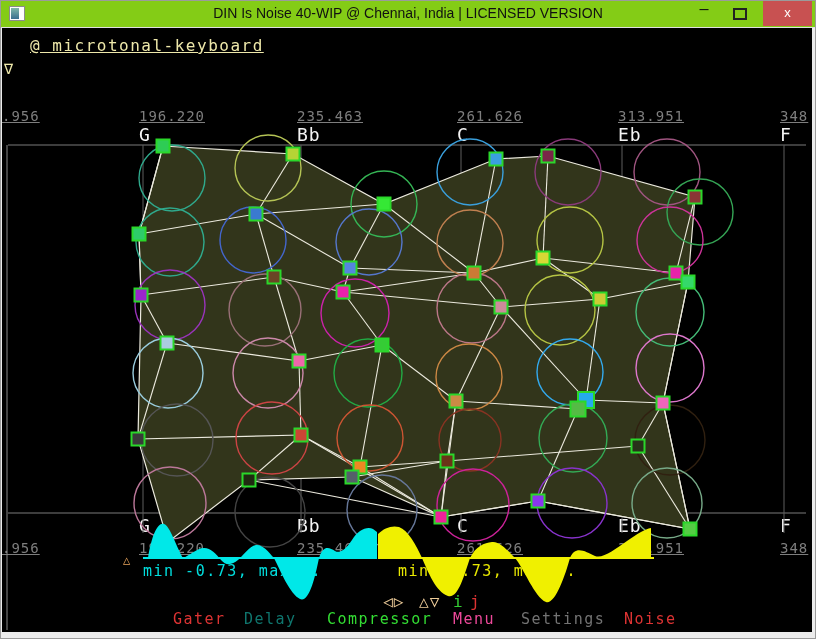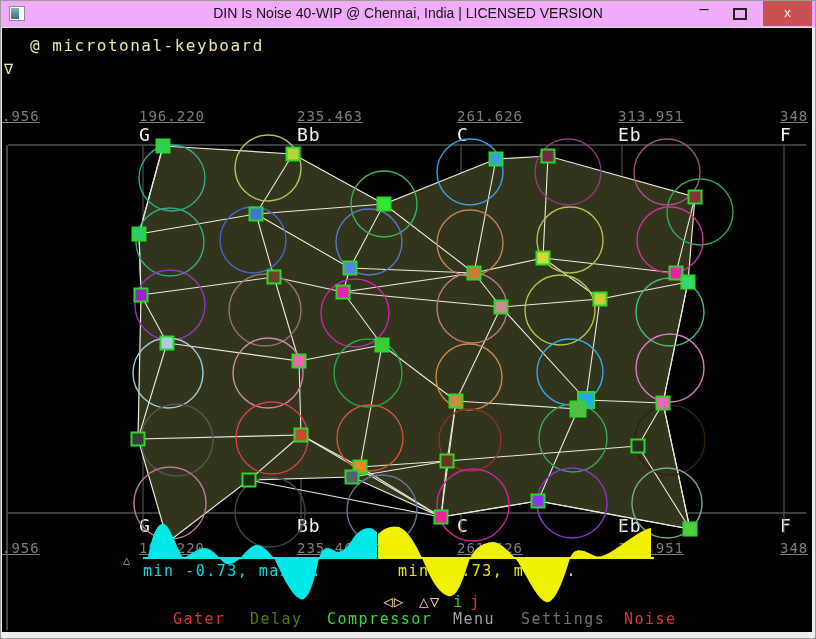--- a/index.html
+++ b/index.html
@@ -1,40 +1,40 @@
 <!DOCTYPE html>
 <html><head>
 <meta charset="utf-8">
 <style>
   html,body{margin:0;padding:0;background:#222;}
   .window{position:relative;width:816px;height:639px;background:#000;overflow:hidden;
           font-family:"DejaVu Sans Mono", monospace;}
   
   .frame{position:absolute;inset:0;border:1px solid #9b9b9b;box-sizing:border-box;pointer-events:none;}
-  .titlebar{position:absolute;left:0;top:0;width:816px;height:28px;background:#f0abfc;
+  .titlebar{position:absolute;left:0;top:0;width:816px;height:28px;background:#84cc16;
             border-bottom:1px solid #e0e0e0;box-sizing:border-box;}
   .title-text{position:absolute;left:0;right:0;top:5px;text-align:center;color:#111;
               font-family:"Liberation Sans", sans-serif;font-size:14px;}
   .app-icon{position:absolute;left:9px;top:6px;width:16px;height:15px;background:#fdfdfd;
             border:1px solid #8c8c8c;box-sizing:border-box;}
   .app-icon span{position:absolute;left:1px;top:1px;width:8px;height:11px;
                  background:linear-gradient(#7fb8a8,#3a6f8f);}
   .cap-btn{position:absolute;top:0;height:26px;text-align:center;color:#111;cursor:default;}
   .btn-min{left:686px;width:36px;font-size:15px;line-height:18px;}
   .btn-max{left:722px;width:36px;}
   .btn-max i{display:block;margin:8px auto 0;width:10px;height:8px;border:2px solid #222;}
   .btn-close{left:763px;width:49px;background:#c85151;color:#fff;font-size:13px;line-height:25px;
              font-family:"Liberation Sans", sans-serif;}
   
   .client{position:absolute;left:2px;top:28px;width:810px;height:604px;background:#000;}
   .borderR{position:absolute;right:0;top:28px;width:4px;height:611px;background:#ececec;}
   .borderL{position:absolute;left:0;top:28px;width:2px;height:611px;background:#ececec;}
   .borderB{position:absolute;left:0;bottom:0;width:816px;height:7px;background:#ececec;}
   .lbl{position:absolute;white-space:pre;}
-  .hdr{font-size:16px;letter-spacing:1.5px;color:#eee8aa;}
+  .hdr{font-size:16px;letter-spacing:1.5px;color:#eee8aa;text-decoration:underline;}
   .tri{color:#eee8aa;font-size:15px;}
   .freq{font-size:14px;letter-spacing:1px;color:#7e7e7e;text-decoration:underline;}
   .note{font-size:18px;color:#f4f4f4;letter-spacing:1px;}
   .mm{font-size:15px;letter-spacing:1.5px;}
   .sym{font-size:16px;letter-spacing:1px;}
   .menu-item{font-size:15px;letter-spacing:1.5px;cursor:pointer;}
   .delta{font-size:12px;color:#e8a45c;}
   svg{position:absolute;left:0;top:0;}
   .under{z-index:1}.over{z-index:3}
   #mesh-svg{z-index:2}
@@ -236,23 +236,23 @@
       <div class="lbl note" style="left: 618px; top: 124px;">Eb</div>
       <div class="lbl note" style="left: 618px; top: 515px;">Eb</div>
       <div class="lbl note" style="left: 780px; top: 124px;">F</div>
       <div class="lbl note" style="left: 780px; top: 515px;">F</div>
       <div class="lbl sym" style="left: 383px; top: 592px; color: rgb(238, 204, 153);">◁▷</div>
       <div class="lbl sym" style="left: 419px; top: 592px; color: rgb(238, 204, 153);">△▽</div>
       <div class="lbl sym" style="left: 453px; top: 592px; color: rgb(51, 204, 51);">i</div>
       <div class="lbl sym" style="left: 470px; top: 592px; color: rgb(221, 51, 51);">j</div>
       <div class="lbl menu-item" style="left: 97px; top: 610px; color: rgb(221, 51, 51); margin-top: 41px;">Voice</div>
       <div class="lbl menu-item" style="left: 173px; top: 610px; color: rgb(221, 51, 51);">Gater</div>
-      <div class="lbl menu-item" style="left: 250px; top: 610px; color: #4d7c0f;">Delay</div>
+      <div class="lbl menu-item" style="left: 244px; top: 610px; color: #0f766e;">Delay</div>
       <div class="lbl menu-item" style="left: 327px; top: 610px; color: rgb(51, 221, 51); text-align: right;">Compressor</div>
-      <div class="lbl menu-item" style="left: 453px; top: 610px; color: #a3a3a3;">Menu</div>
+      <div class="lbl menu-item" style="left: 453px; top: 610px; color: #ec4899;">Menu</div>
       <div class="lbl menu-item" style="left: 521px; top: 610px; color: #737373;">Settings</div>
       <div class="lbl menu-item" style="left: 624px; top: 610px; color: rgb(221, 51, 51);">Noise</div>
     </div>
 
   <div class="borderL"></div>
   <div class="borderR"></div>
   <div class="borderB"></div>
   <div class="frame"></div>
 </div>
 

